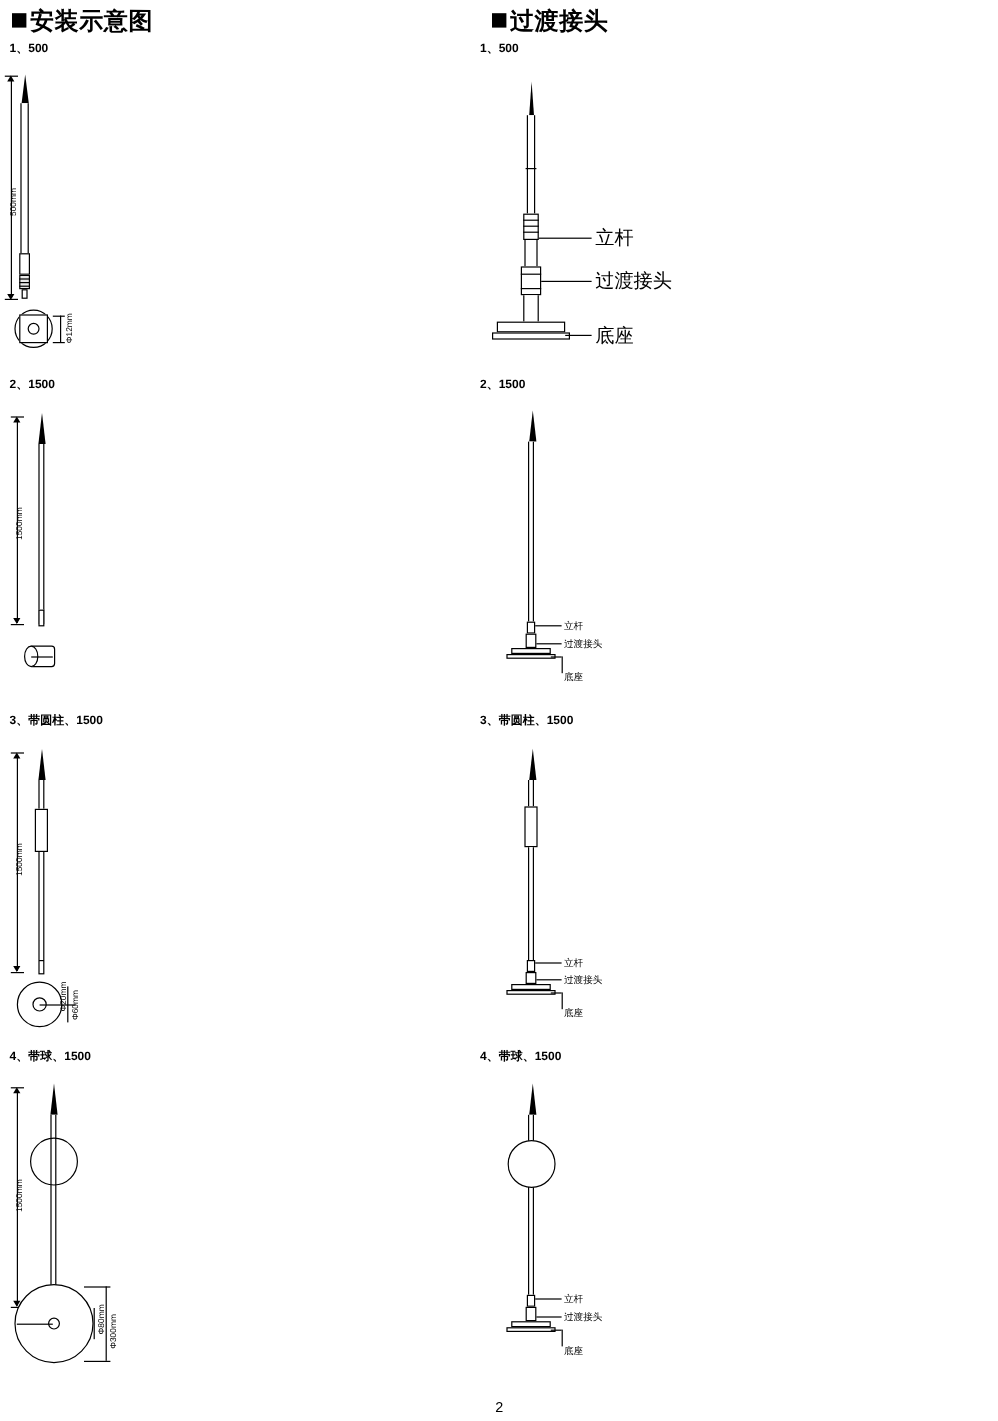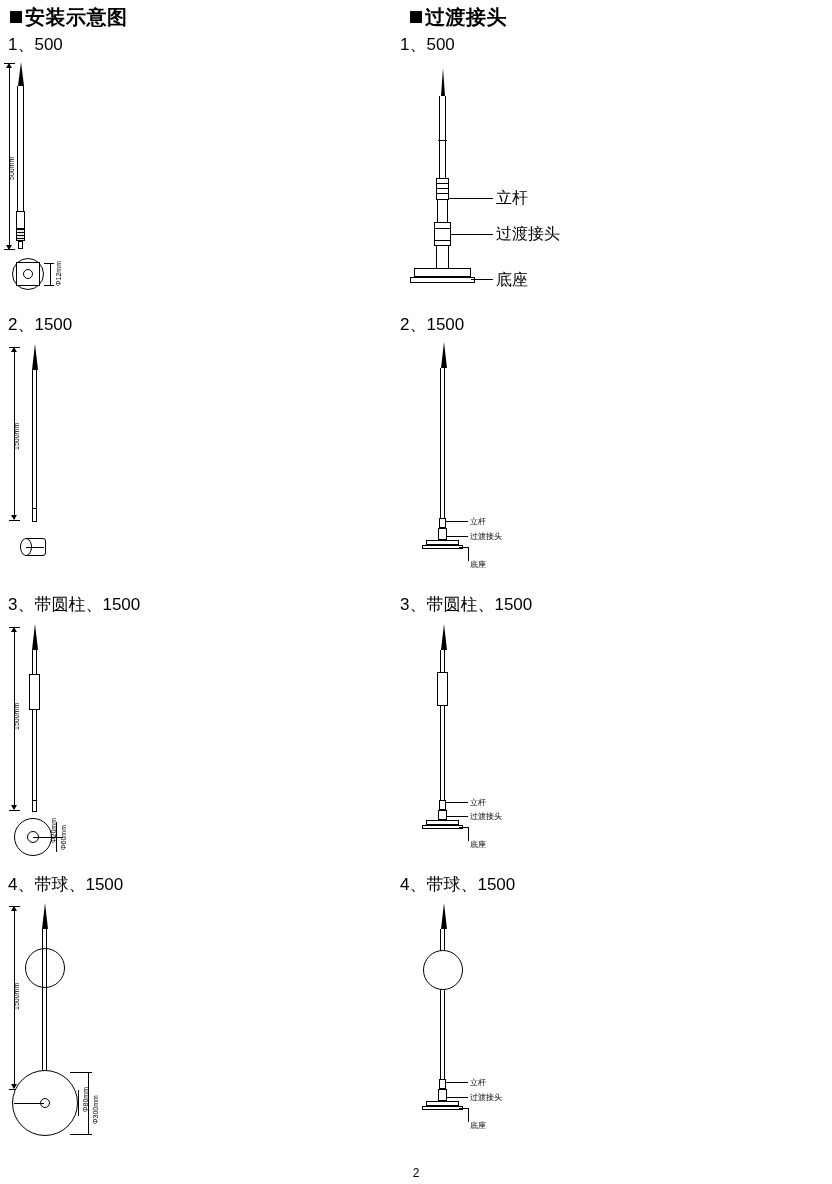--- a/index.html
+++ b/index.html
@@ -39,22 +39,23 @@
   .heading .sq {
     display: inline-block;
     width: 12px;
     height: 12px;
     background: #000;
     margin-right: 3px;
     vertical-align: 1px;
   }
   .section-label {
     position: absolute;
-    font-size: 17px;
+    font-size: 10px;
     white-space: nowrap;
+    font-weight: bold;
   }
   .page-number {
     position: absolute;
     left: 0;
     width: 832px;
     text-align: center;
     top: 1166px;
     font-size: 12px;
   }
 

